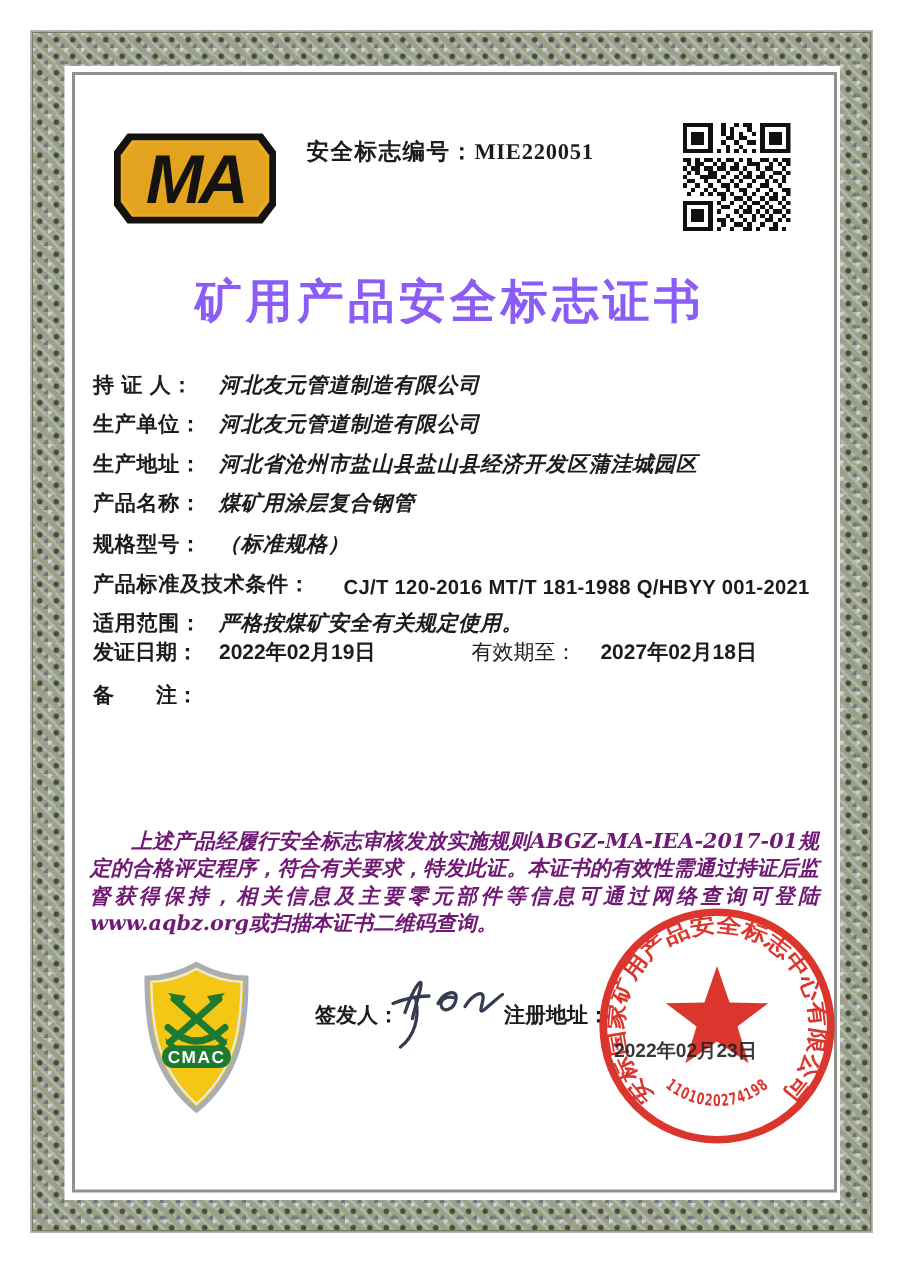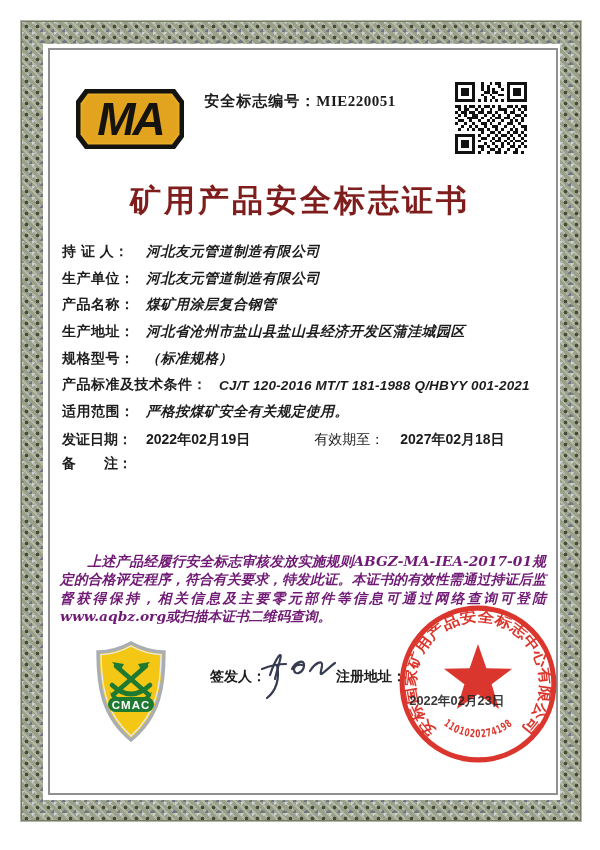--- a/index.html
+++ b/index.html
@@ -22,30 +22,30 @@
   .content-line{position:absolute;left:48px;top:48px;right:42px;bottom:55px;
     border:2px solid #909090;background:#fff;}
   
   .ma-logo{position:absolute;left:75px;top:88px;}
   .hdr-num{position:absolute;left:0;right:0;top:92px;text-align:center;font-size:15px;}
   .hdr-num .lab{font-weight:600;letter-spacing:1px;}
   .hdr-num .val{font-family:"Liberation Serif",serif;font-weight:600;letter-spacing:.5px;}
   .qr{position:absolute;left:455px;top:82px;}
   
   .title{position:absolute;left:0;right:0;top:180px;text-align:center;
-    font-size:31px;font-weight:800;letter-spacing:3px;color:#7f1d1d;}
+    font-size:31px;font-weight:800;letter-spacing:3px;color:#8b5cf6;}
   
   .fields{position:absolute;left:62px;top:239px;width:486px;}
-  .frow{display:flex;align-items:center;height:26.6px;}
+  .frow{display:flex;align-items:flex-end;height:26.6px;}
   .frow .lbl{min-width:84px;font-size:14px;font-weight:600;letter-spacing:.5px;white-space:pre;}
   .val-kai{font-family:Liberation Sans, sans-serif;font-style:italic;font-weight:700;
     font-size:14px;letter-spacing:.5px;white-space:nowrap;}
   .val-sans{font-weight:700;font-size:13.5px;letter-spacing:.2px;white-space:nowrap;}
-  .frow.std .val-sans{margin-left:12px;font-style:italic;}
-  .daterow{display:flex;align-items:center;height:28px;margin-top:1px;}
+  .frow.std .val-sans{margin-left:22px;}
+  .daterow{display:flex;height:28px;margin-top:1px;}
   .daterow .lbl{font-size:14px;font-weight:600;min-width:84px;}
   .daterow .dval{font-weight:700;font-size:14px;}
   .daterow .lbl2{font-size:14px;font-weight:400;margin-left:64px;margin-right:16px;}
   .remarkrow{display:flex;align-items:flex-start;height:28px;margin-top:1px;}
   .remarkrow .lbl{font-size:14px;font-weight:600;white-space:pre;}
   
   .statement{position:absolute;left:60px;top:552px;width:486px;
     font-family:"DejaVu Serif",serif;font-style:italic;font-weight:700;
     font-size:13.8px;line-height:1.33;text-align:justify;text-indent:2em;color:#701a75;}
   
@@ -117,26 +117,26 @@
 <div class="fields">
   <div class="frow">
     <span class="lbl">持 证 人：</span>
     <span class="val-kai">河北友元管道制造有限公司</span>
   </div>
   <div class="frow">
     <span class="lbl">生产单位：</span>
     <span class="val-kai">河北友元管道制造有限公司</span>
   </div>
   <div class="frow">
+    <span class="lbl">生产地址：</span>
+    <span class="val-kai">河北省沧州市盐山县盐山县经济开发区蒲洼城园区</span>
+  </div>
+  <div class="frow">
     <span class="lbl">产品名称：</span>
     <span class="val-kai">煤矿用涂层复合钢管</span>
-  </div>
-  <div class="frow">
-    <span class="lbl">生产地址：</span>
-    <span class="val-kai">河北省沧州市盐山县盐山县经济开发区蒲洼城园区</span>
   </div>
   <div class="frow">
     <span class="lbl">规格型号：</span>
     <span class="val-kai">（标准规格）</span>
   </div>
   <div class="frow std">
     <span class="lbl">产品标准及技术条件：</span>
     <span class="val-sans">CJ/T 120-2016 MT/T 181-1988 Q/HBYY 001-2021</span>
   </div>
   <div class="frow">

